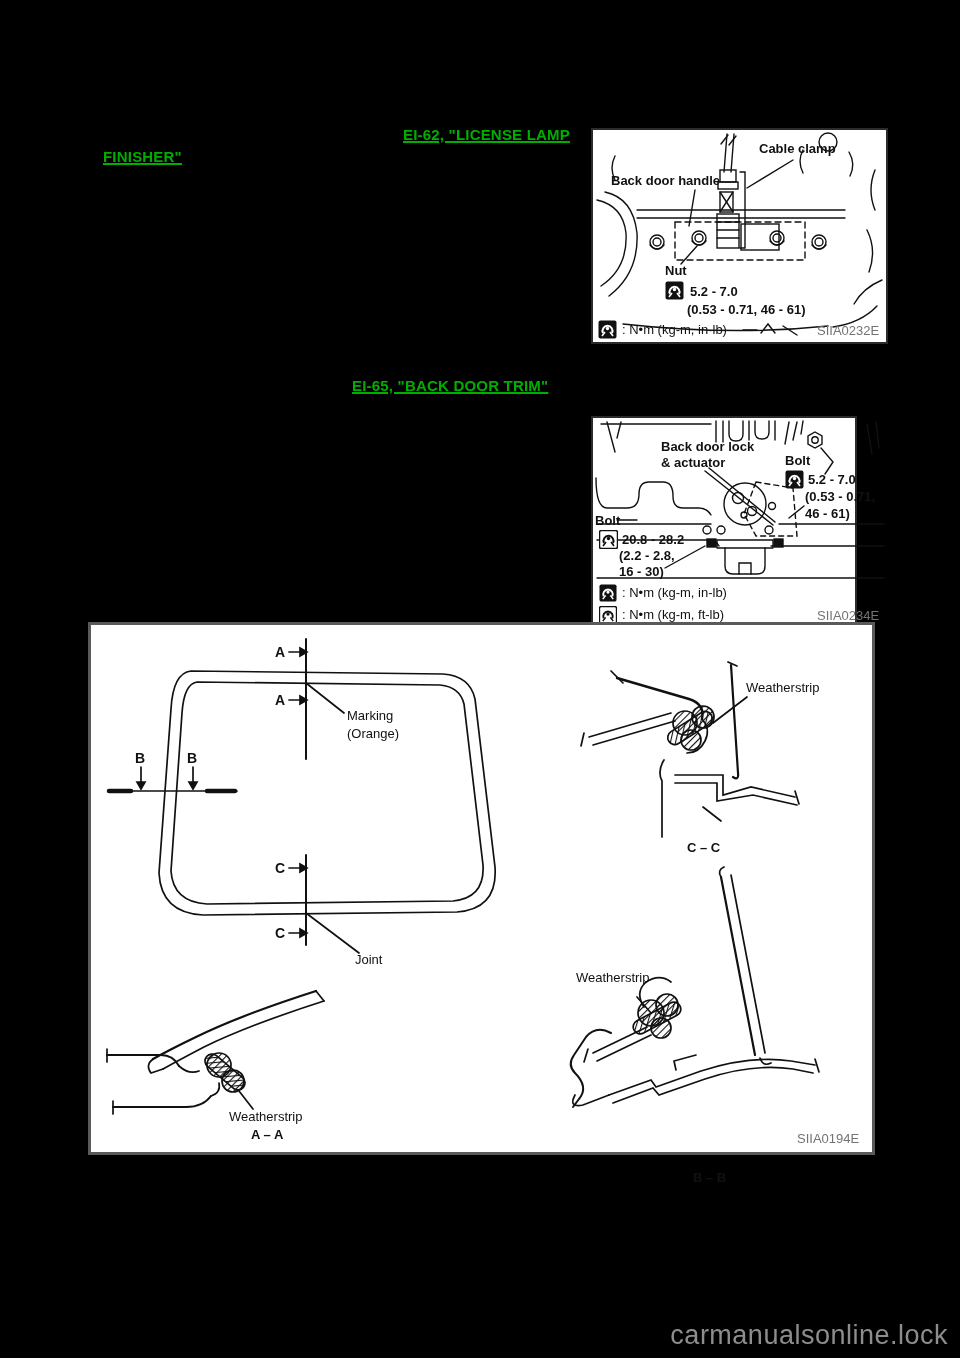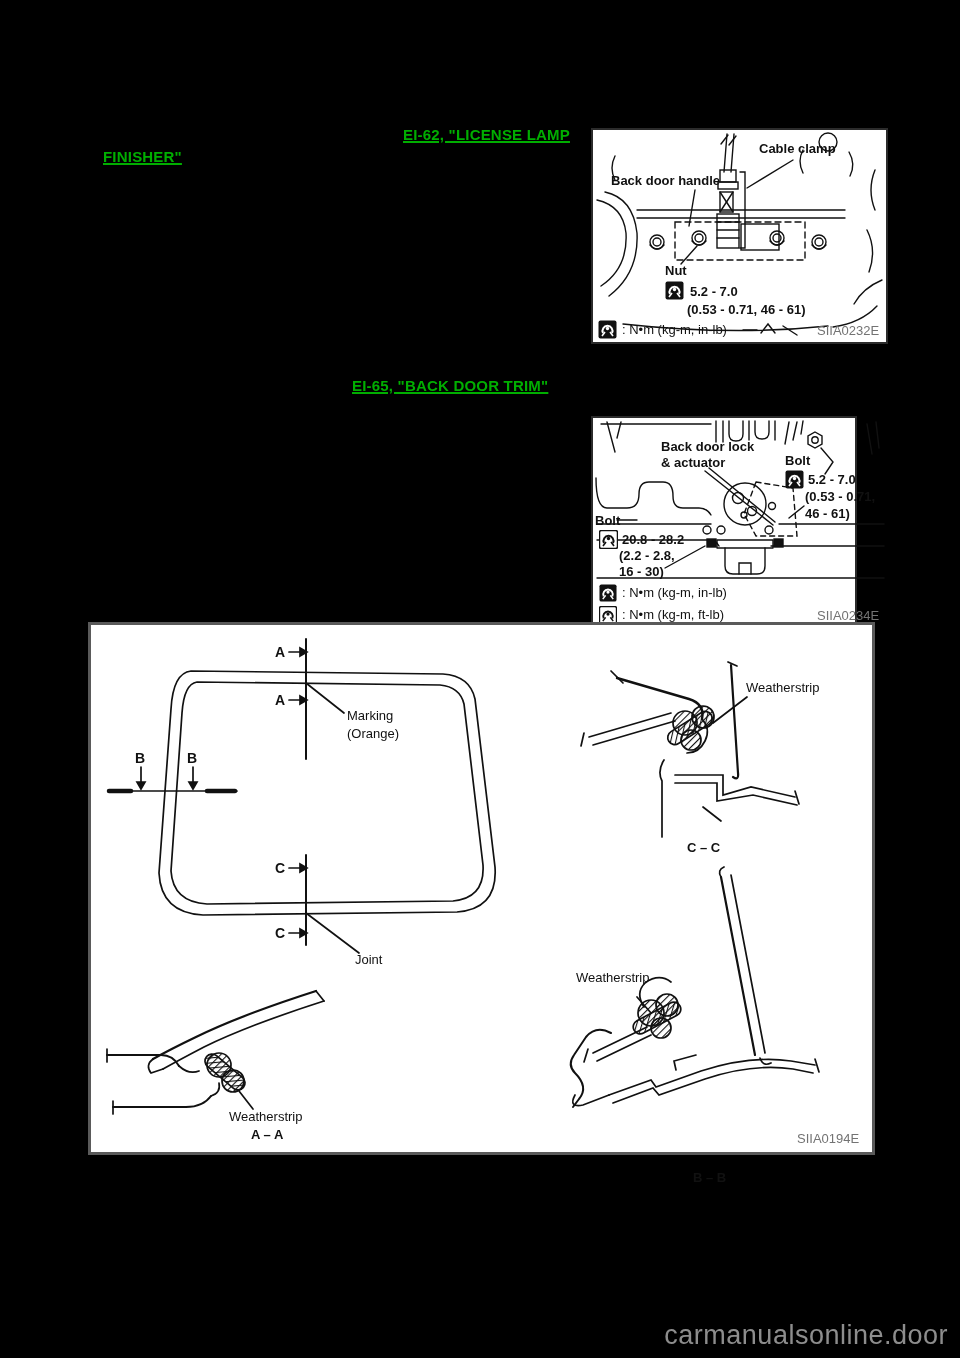--- a/index.html
+++ b/index.html
@@ -304,15 +304,15 @@
     <span class="fig-label" style="left:655px;top:56px;">Weatherstrip</span>
     <span class="fig-label" style="left:138px;top:485px;">Weatherstrip</span>
     <span class="fig-label" style="left:485px;top:346px;">Weatherstrip</span>
 
     <span class="fig-label b" style="left:596px;top:216px;">C – C</span>
     <span class="fig-label b" style="left:160px;top:503px;">A – A</span>
     <span class="fig-label b" style="left:602px;top:500px;margin-top:46px;">B – B</span>
     <span class="fig-id" style="left:706px;top:506px;">SIIA0194E</span>
   </div>
 
-  <span class="watermark" style="right:12px;top:1320px;">carmanualsonline.door</span>
+  <span class="watermark" style="right:12px;top:1320px;">carmanualsonline.lock</span>
 
 </div>
 
 </body></html>

